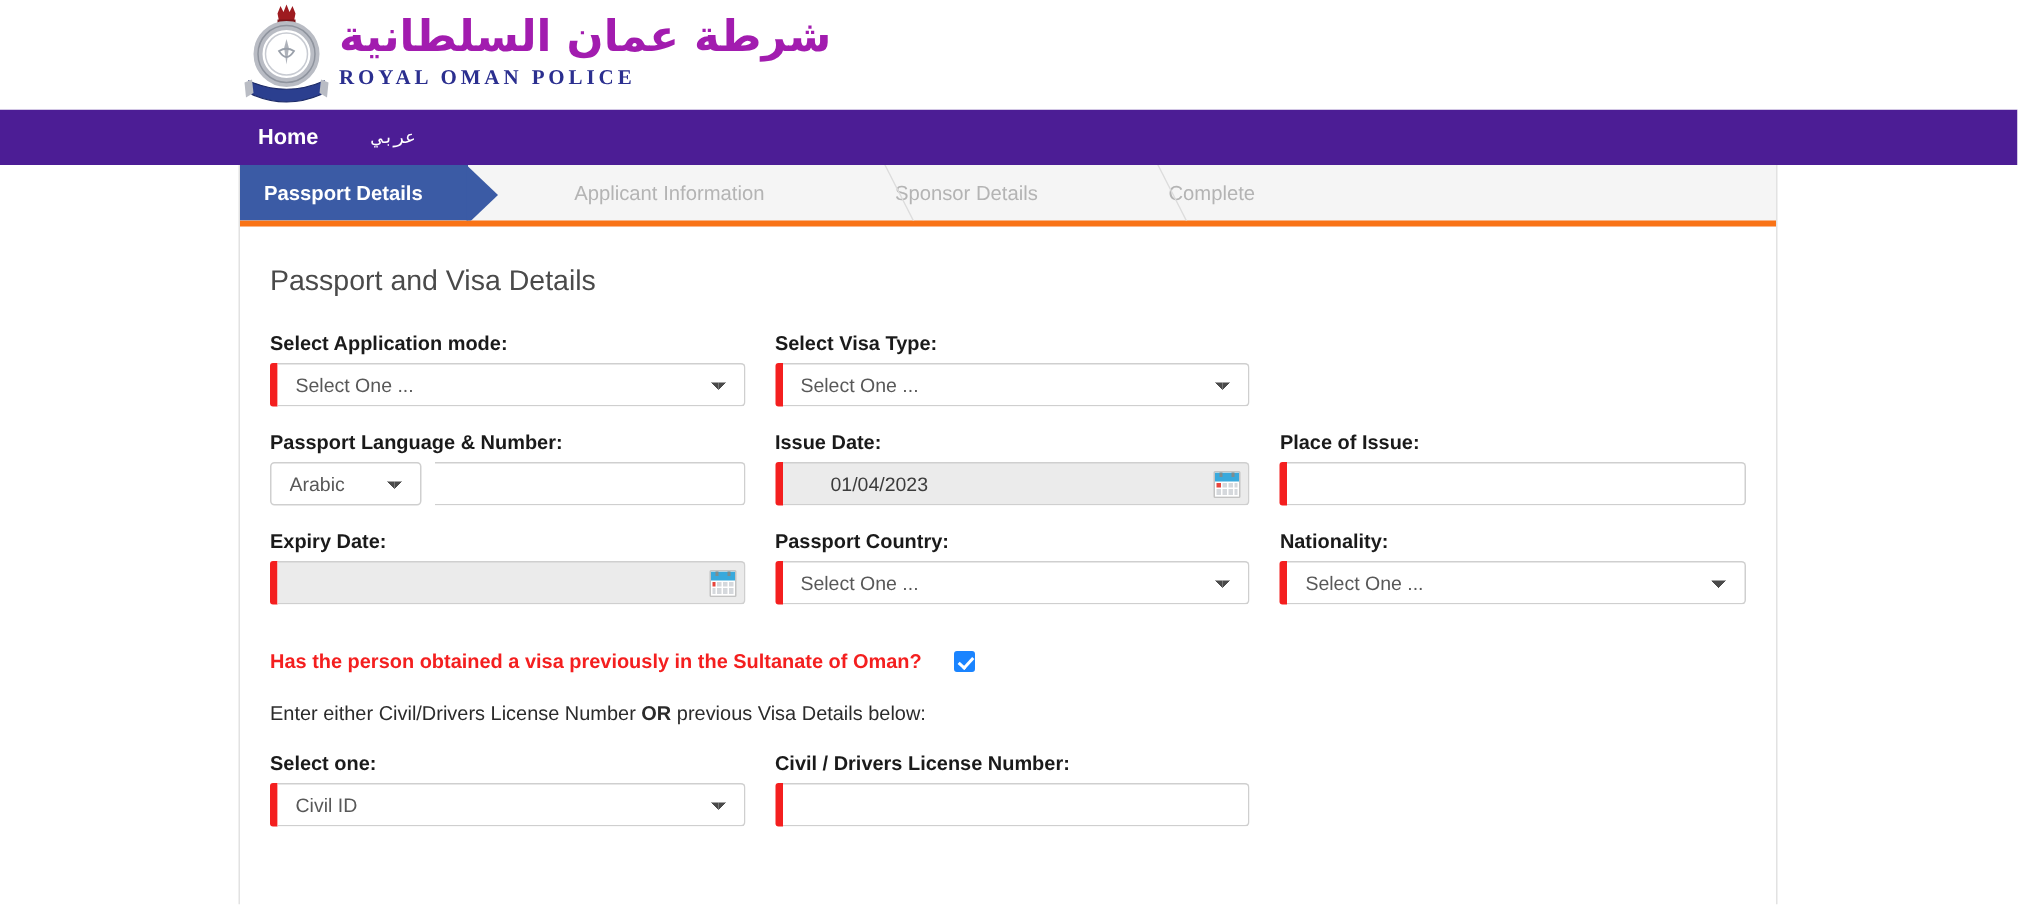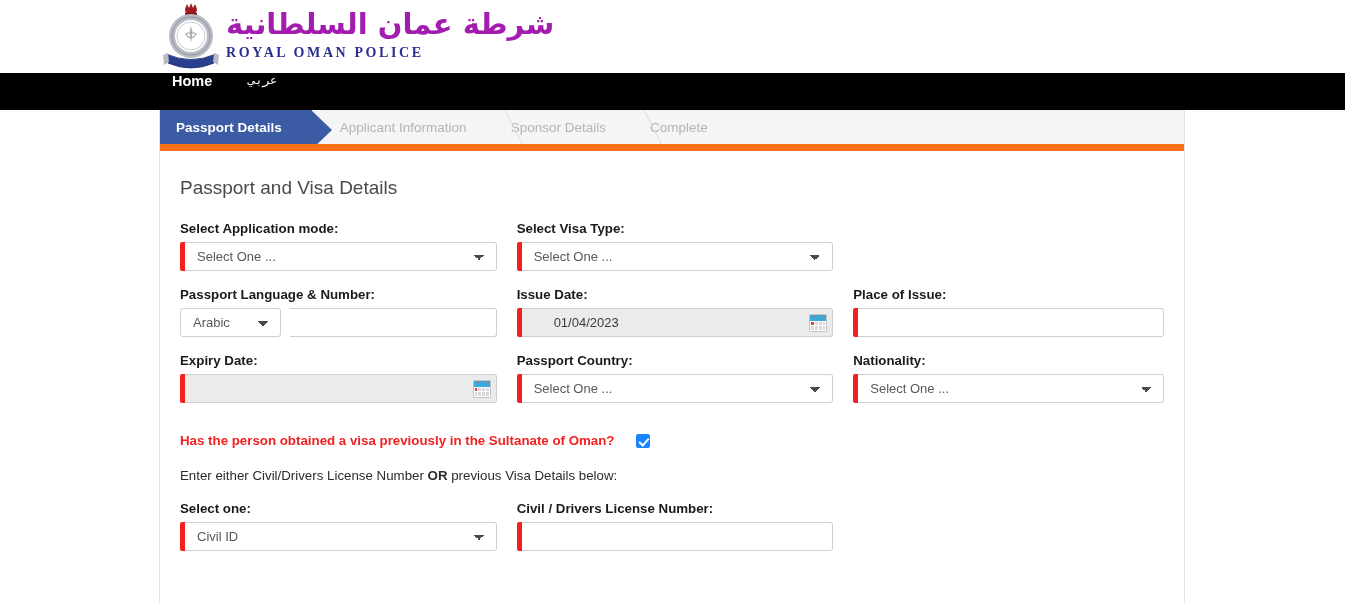--- a/index.html
+++ b/index.html
@@ -41,23 +41,23 @@
     font-weight: bold;
     color: #2b2f8f;
     letter-spacing: 2.6px;
     line-height: 22px;
     white-space: nowrap;
   }
 
   
   .navbar {
     height: 37px;
-    background: #000000;
-    display: flex;
-    align-items: flex-start;
+    background: #4c1d95;
+    display: flex;
+    align-items: center;
     padding-left: 172px;
   }
   .nav-link {
     color: #ffffff;
     font-size: 14.5px;
     font-weight: bold;
     text-decoration: none;
     margin-right: 36px;
     cursor: pointer;
     white-space: nowrap;
@@ -78,22 +78,23 @@
     border-right: 1px solid #e2e2e2;
     background: #ffffff;
     min-height: 493px;
   }
 
   
   .stepper {
     display: flex;
     background: #f5f5f5;
     height: 41px;
-    border-bottom: 7px solid #f97316;
+    border-bottom: 4px solid #f97316;
     overflow: hidden;
+    gap: 43px;
   }
   .step {
     display: flex;
     align-items: center;
     position: relative;
     font-size: 13.5px;
     color: #b4b4b4;
     padding: 0 16px 0 28px;
     white-space: nowrap;
     cursor: pointer;

